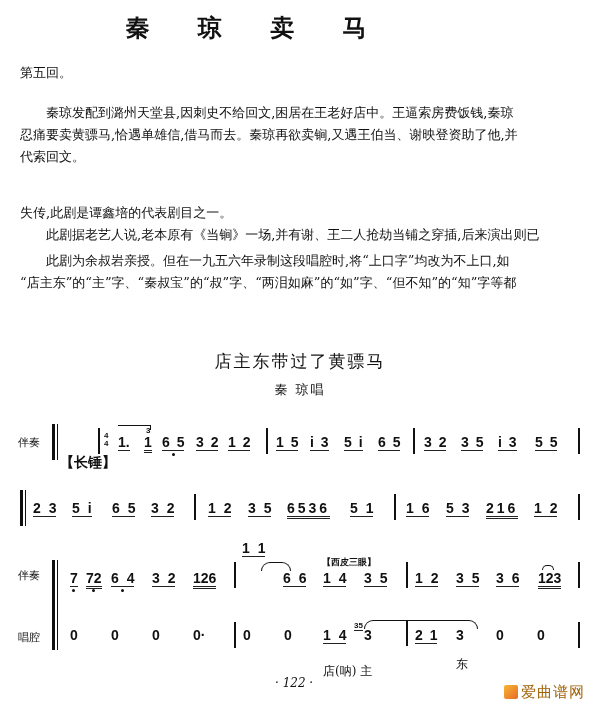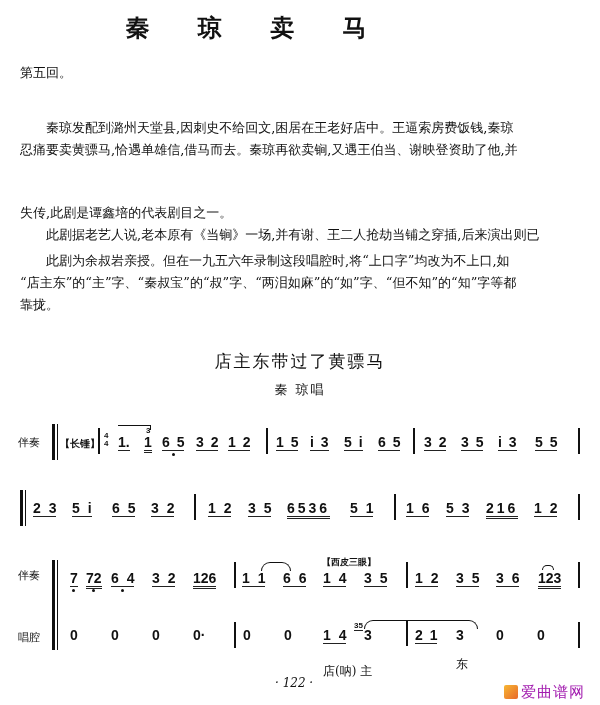--- a/index.html
+++ b/index.html
@@ -16,59 +16,59 @@
   .bar { background: #111; width: 1.5px; }
   .brace-thick { background: #111; width: 3px; }
   .brace-thin { background: #111; width: 1px; }
   .ul { border-bottom: 1.2px solid #222; }
   .ul2 { border-bottom: 3px double #222; }
   .dot-below { position: relative; }
   .dot-below::after { content: ""; position: absolute; left: 50%; bottom: -6px; width: 3px; height: 3px; margin-left: -1.5px; background: #111; border-radius: 50%; }
   .tag { font-family: "DejaVu Sans", sans-serif; font-weight: bold; font-size: 9px; }
   .lyric { font-size: 12px; }
   .page-num { font-style: italic; font-size: 12px; }
-  .logo { font-family: Liberation Sans, sans-serif; font-size: 15px; color: #a21caf; letter-spacing: 1px; }
+  .logo { font-family: Liberation Sans, sans-serif; font-size: 15px; color: #a16207; letter-spacing: 1px; }
   .logo-icon { display: inline-block; width: 14px; height: 14px; background: linear-gradient(135deg, #f7b733, #e8682a); border-radius: 2px; vertical-align: -2px; margin-right: 3px; }
   .slur { border: 1.2px solid #111; border-bottom: none; border-radius: 12px 12px 0 0; height: 8px; }
   .tuplet { border-top: 1px solid #111; border-right: 1px solid #111; height: 4px; }
   .timesig { font-family: "Liberation Sans", sans-serif; font-weight: bold; font-size: 8px; line-height: 8px; text-align: center; }
   .grace { font-family: "Liberation Sans", sans-serif; font-weight: bold; font-size: 8px; }
 </style>
 </head>
 <body>
 
 <div class="abs title">秦 琼 卖 马</div>
 
 <div class="abs para" style="top:62px;">
   <div>第五回。</div>
 </div>
-<div class="abs para" style="top:117px;">
+<div class="abs para" style="top:102px;">
   <div><span class="indent"></span><span>秦琼发配到潞州天堂县,因刺史不给回文,困居在王老好店中。王逼索房费饭钱,秦琼</span></div>
   <div>忍痛要卖黄骠马,恰遇单雄信,借马而去。秦琼再欲卖锏,又遇王伯当、谢映登资助了他,并</div>
+  <div>代索回文。</div>
 </div>
 <div class="abs para" style="top:202px;">
   <div>失传,此剧是谭鑫培的代表剧目之一。</div>
   <div><span class="indent"></span><span>此剧据老艺人说,老本原有《当锏》一场,并有谢、王二人抢劫当铺之穿插,后来演出则已</span></div>
 </div>
 <div class="abs para" style="top:250px;">
   <div><span class="indent"></span><span>此剧为余叔岩亲授。但在一九五六年录制这段唱腔时,将“上口字”均改为不上口,如</span></div>
   <div>“店主东”的“主”字、“秦叔宝”的“叔”字、“两泪如麻”的“如”字、“但不知”的“知”字等都</div>
-  <div>靠拢。</div>
 </div>
 
 <div class="abs song-title">店主东带过了黄骠马</div>
 <div class="abs singer">
   <span>秦 琼</span><span>唱</span>
 </div>
 
 <div>
   <div class="abs label" style="left:18px; top:435px;">伴奏</div>
   <div class="abs brace-thick" style="left:52px; top:424px; height:36px;"></div>
   <div class="abs brace-thin" style="left:57px; top:424px; height:36px;"></div>
-  <div class="abs tag" style="left:60px; top:437px; font-size:10px;">【长锤】</div>
+  <div class="abs tag" style="left:60px; top:454px; font-size:14px;">【长锤】</div>
   <div class="abs bar" style="left:98px; top:428px; height:26px;"></div>
   <div class="abs timesig" style="left:104px; top:432px;">
     <div>4</div>
     <div>4</div>
   </div>
   <div class="abs tuplet" style="left:118px; top:425px; width:32px;"></div>
   <div class="abs grace" style="left:146px; top:426px;">3</div>
   <div class="abs note ul" style="left:118px; top:434px;">1.</div>
   <div class="abs note ul2" style="left:144px; top:434px;">1</div>
   <div class="abs note ul" style="left:162px; top:434px; word-spacing:3px;"><span class="dot-below">6 5</span></div>
@@ -115,21 +115,21 @@
 
   <div class="abs tag" style="left:322px; top:556px;">【西皮三眼】</div>
 
   <div class="abs note ul" style="left:70px; top:570px;"><span class="dot-below">7</span></div>
   <div class="abs note ul2" style="left:86px; top:570px;"><span class="dot-below">72</span></div>
   <div class="abs note ul" style="left:111px; top:570px; word-spacing:4px;"><span class="dot-below">6 4</span></div>
   <div class="abs note ul" style="left:152px; top:570px; word-spacing:4px;">3 2</div>
   <div class="abs note ul2" style="left:193px; top:570px;">126</div>
   <div class="abs bar" style="left:234px; top:562px; height:26px;"></div>
   <div class="abs slur" style="left:261px; top:562px; width:28px;"></div>
-  <div class="abs note ul" style="left:242px; top:570px; word-spacing:4px;">1 1</div>
+  <div class="abs note ul" style="left:242px; top:540px; word-spacing:4px;">1 1</div>
   <div class="abs note ul" style="left:283px; top:570px; word-spacing:4px;">6 6</div>
   <div class="abs note ul" style="left:323px; top:570px; word-spacing:4px;">1 4</div>
   <div class="abs note ul" style="left:364px; top:570px; word-spacing:4px;">3 5</div>
   <div class="abs bar" style="left:406px; top:562px; height:26px;"></div>
   <div class="abs note ul" style="left:415px; top:570px; word-spacing:4px;">1 2</div>
   <div class="abs note ul" style="left:456px; top:570px; word-spacing:4px;">3 5</div>
   <div class="abs note ul" style="left:496px; top:570px; word-spacing:4px;">3 6</div>
   <div class="abs slur" style="left:542px; top:565px; width:10px; height:4px;"></div>
   <div class="abs note ul2" style="left:538px; top:570px;">123</div>
   <div class="abs bar" style="left:578px; top:562px; height:26px;"></div>

